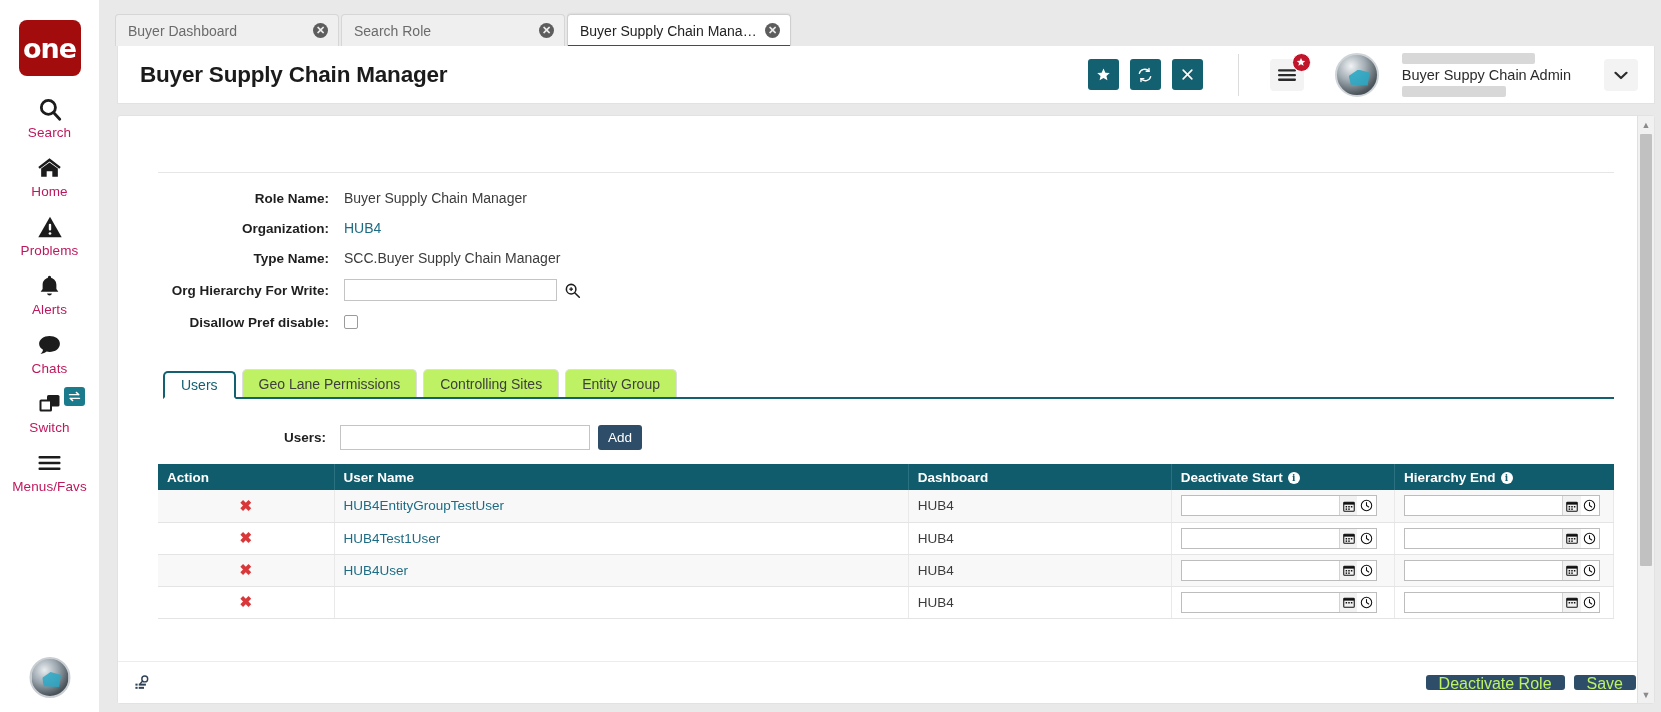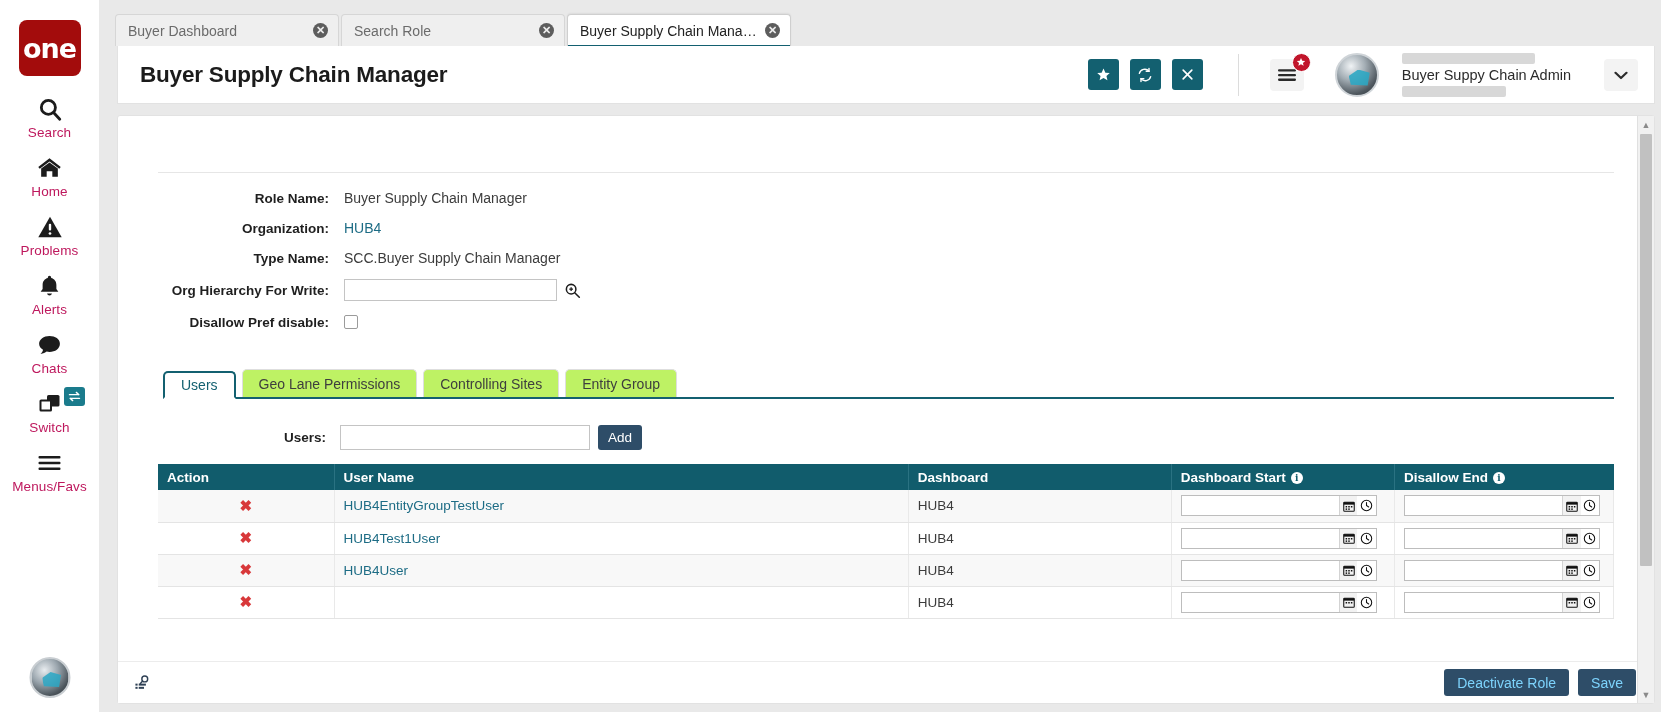--- a/index.html
+++ b/index.html
@@ -399,24 +399,24 @@
     height: 42px;
     background: #fff;
     border-top: 1px solid #ececec;
     display: flex; align-items: center;
     padding: 0 18px 0 16px;
     flex: 0 0 42px;
   }
   #footer-icon { cursor: pointer; color: #2f4155; display:flex; align-items:center; }
   #footer-actions { margin-left: auto; display: flex; gap: 9px; }
   .footer-btn {
-    height: 27px; padding: 0 13px;
-    background: #2e4d68; color: #7dd3fc;
+    height: 15px; padding: 0 13px;
+    background: #2e4d68; color: #bef264;
     border: none; border-radius: 3px;
-    font-size: 14px; cursor: pointer;
+    font-size: 16px; cursor: pointer;
     font-family: "Liberation Sans", sans-serif;
   }
 
   
   #vscroll {
     position: absolute;
     top: 0; right: 0; bottom: 0;
     width: 17px;
     background: #f1f1f1;
     border-left: 1px solid #e0e0e0;
@@ -666,22 +666,22 @@
               <col style="width:535px">
               <col style="width:245px">
             <col style="width:208px">
               <col style="width:204px">
           </colgroup>
           <thead>
             <tr>
               <th><span>Action</span></th>
               <th><span>User Name</span></th>
               <th><span>Dashboard</span></th>
-              <th><span>Dashboard Start</span><span class="info-i">i</span></th>
-              <th><span>Disallow End</span><span class="info-i">i</span></th>
+              <th><span>Deactivate Start</span><span class="info-i">i</span></th>
+              <th><span>Hierarchy End</span><span class="info-i">i</span></th>
             </tr>
           </thead>
           <tbody>
 
             <tr>
               <td class="action-cell">
                 <span class="x-del">✖</span>
               </td>
               <td>
                 <span class="user-link">HUB4EntityGroupTestUser</span>

